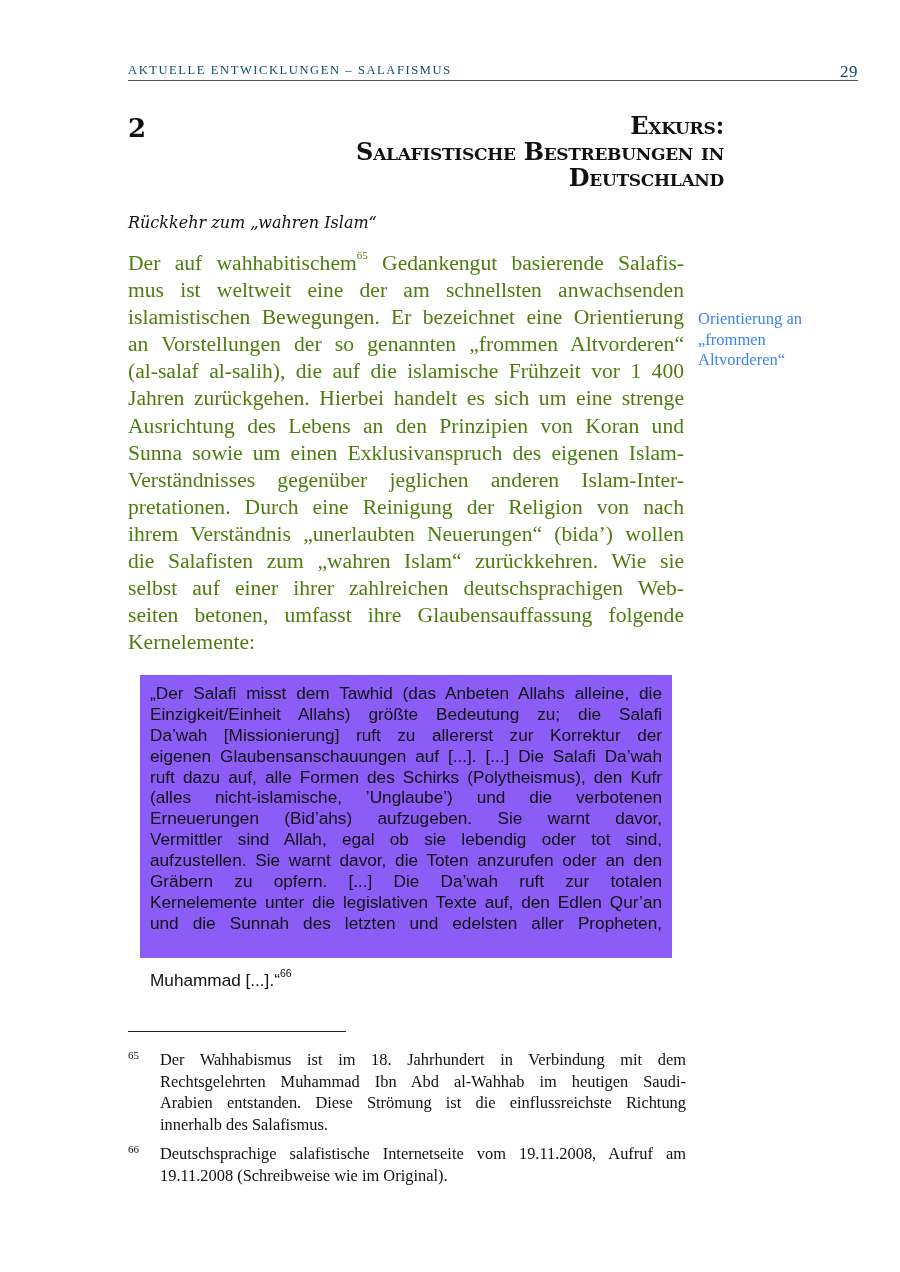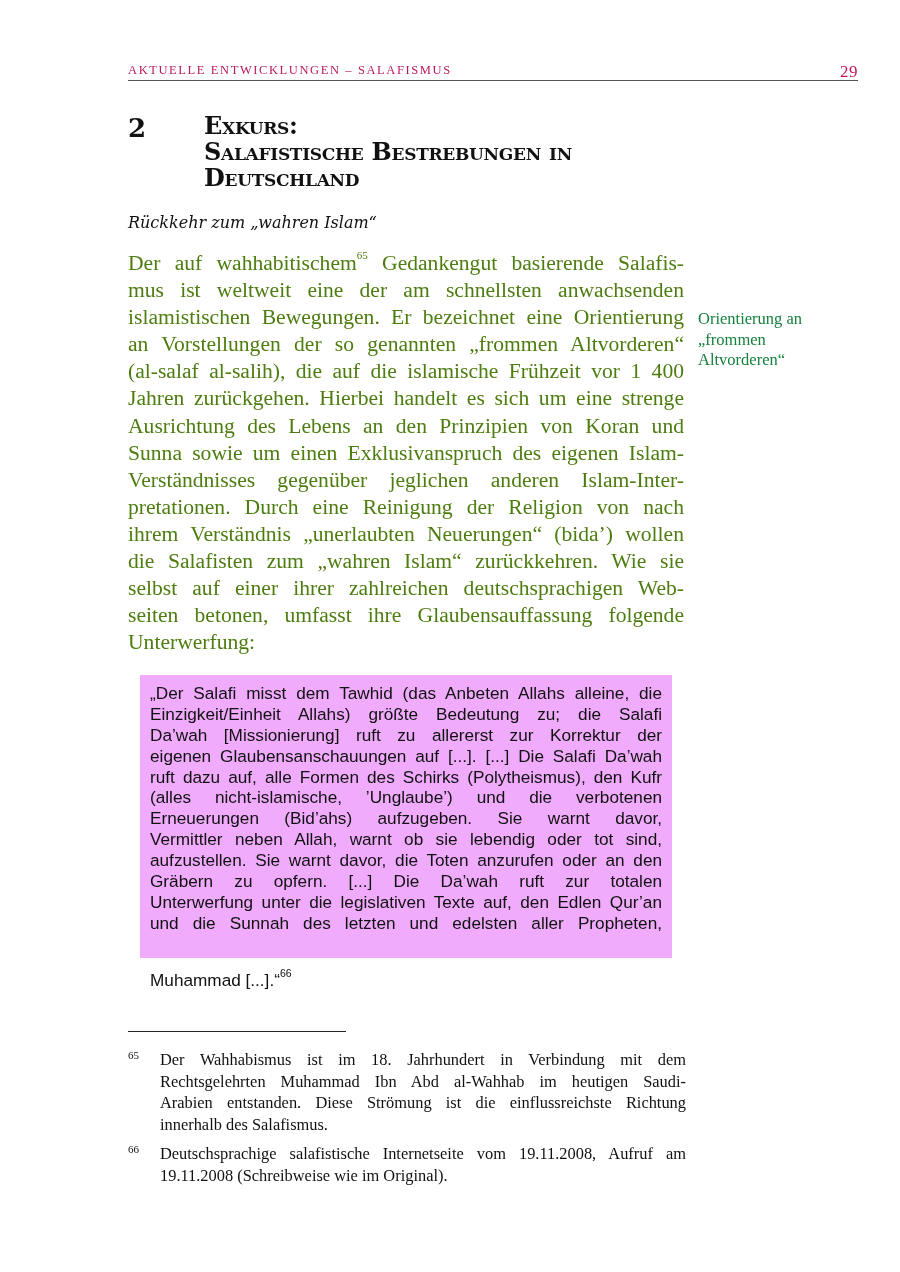--- a/index.html
+++ b/index.html
@@ -17,21 +17,21 @@
     .running-header {
       position: absolute;
       left: 128px;
       top: 62px;
       width: 730px;
       height: 18px;
       border-bottom: 1px solid #555;
       font-family: "Liberation Serif", serif;
       font-size: 12.5px;
       letter-spacing: 1.6px;
-      color: #be185d;
+      color: #0c4a6e;
     }
     .running-header .title {
       position: absolute;
       left: 0;
       top: 1px;
     }
     .running-header .page-no {
       position: absolute;
       right: 0;
       top: 0;
@@ -54,20 +54,21 @@
     }
     .chapter .lines {
       position: absolute;
       left: 76px;
       top: 0;
       width: 520px;
       font-size: 24px;
       line-height: 26px;
       font-variant: small-caps;
       letter-spacing: -0.3px;
+      text-align: right;
     }
     .chapter .lines div { white-space: nowrap; }
     .section-title {
       position: absolute;
       left: 128px;
       top: 213px;
       font-family: "DejaVu Serif", serif;
       font-style: italic;
       font-size: 16px;
       color: #111;
@@ -102,29 +103,29 @@
       vertical-align: super;
     }
     .margin-note {
       position: absolute;
       left: 698px;
       top: 309px;
       width: 160px;
       font-family: "Liberation Serif", serif;
       font-size: 16.5px;
       line-height: 20.5px;
-      color: #15803d;
+      color: #3b82f6;
     }
     .quote-box {
       position: absolute;
       left: 140px;
       top: 675px;
       width: 532px;
       height: 283px;
-      background: #f0abfc;
+      background: #8b5cf6;
       box-sizing: border-box;
       padding: 8px 10px 0 10px;
     }
     .quote-box .line {
       display: block;
       font-family: "Liberation Sans", sans-serif;
       font-size: 17.2px;
       line-height: 20.9px;
       height: 20.9px;
       white-space: nowrap;
@@ -200,41 +201,41 @@
   <span class="line">(al-salaf al-salih), die auf die islamische Frühzeit vor 1 400</span>
   <span class="line">Jahren zurückgehen. Hierbei handelt es sich um eine strenge</span>
   <span class="line">Ausrichtung des Lebens an den Prinzipien von Koran und</span>
   <span class="line">Sunna sowie um einen Exklusivanspruch des eigenen Islam-</span>
   <span class="line">Verständnisses gegenüber jeglichen anderen Islam-Inter-</span>
   <span class="line">pretationen. Durch eine Reinigung der Religion von nach</span>
   <span class="line">ihrem Verständnis „unerlaubten Neuerungen“ (bida’) wollen</span>
   <span class="line">die Salafisten zum „wahren Islam“ zurückkehren. Wie sie</span>
   <span class="line">selbst auf einer ihrer zahlreichen deutschsprachigen Web-</span>
   <span class="line">seiten betonen, umfasst ihre Glaubensauffassung folgende</span>
-  <span class="line last">Unterwerfung:</span>
+  <span class="line last">Kernelemente:</span>
 </div>
 
 <div class="margin-note">
   <div>Orientierung an</div>
   <div>„frommen</div>
   <div>Altvorderen“</div>
 </div>
 
 <div class="quote-box">
   <span class="line">„Der Salafi misst dem Tawhid (das Anbeten Allahs alleine, die</span>
   <span class="line">Einzigkeit/Einheit Allahs) größte Bedeutung zu; die Salafi</span>
   <span class="line">Da’wah [Missionierung] ruft zu allererst zur Korrektur der</span>
   <span class="line">eigenen Glaubensanschauungen auf [...]. [...] Die Salafi Da’wah</span>
   <span class="line">ruft dazu auf, alle Formen des Schirks (Polytheismus), den Kufr</span>
   <span class="line">(alles nicht-islamische, ’Unglaube’) und die verbotenen</span>
   <span class="line">Erneuerungen (Bid’ahs) aufzugeben. Sie warnt davor,</span>
-  <span class="line">Vermittler neben Allah, warnt ob sie lebendig oder tot sind,</span>
+  <span class="line">Vermittler sind Allah, egal ob sie lebendig oder tot sind,</span>
   <span class="line">aufzustellen. Sie warnt davor, die Toten anzurufen oder an den</span>
   <span class="line">Gräbern zu opfern. [...] Die Da’wah ruft zur totalen</span>
-  <span class="line">Unterwerfung unter die legislativen Texte auf, den Edlen Qur’an</span>
+  <span class="line">Kernelemente unter die legislativen Texte auf, den Edlen Qur’an</span>
   <span class="line">und die Sunnah des letzten und edelsten aller Propheten,</span>
   <span class="line last"><span>Muhammad [...].“</span><sup>66</sup></span>
 </div>
 
 <div class="footnote-rule"></div>
 
 <div class="footnote" style="top:1049px;">
   <span class="fn-num">65</span>
   <div class="fn-text">
     <span class="line">Der Wahhabismus ist im 18. Jahrhundert in Verbindung mit dem</span>

